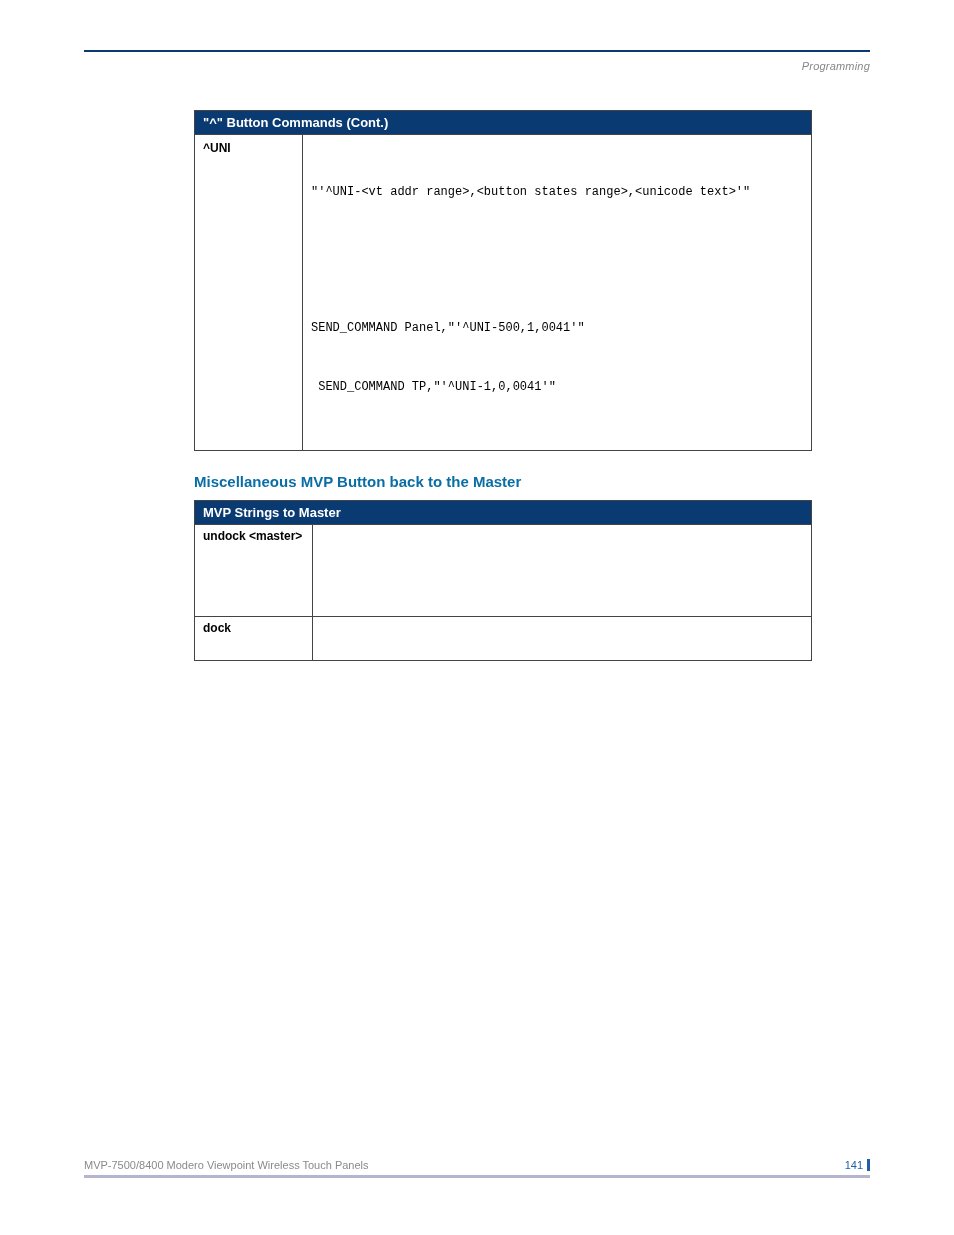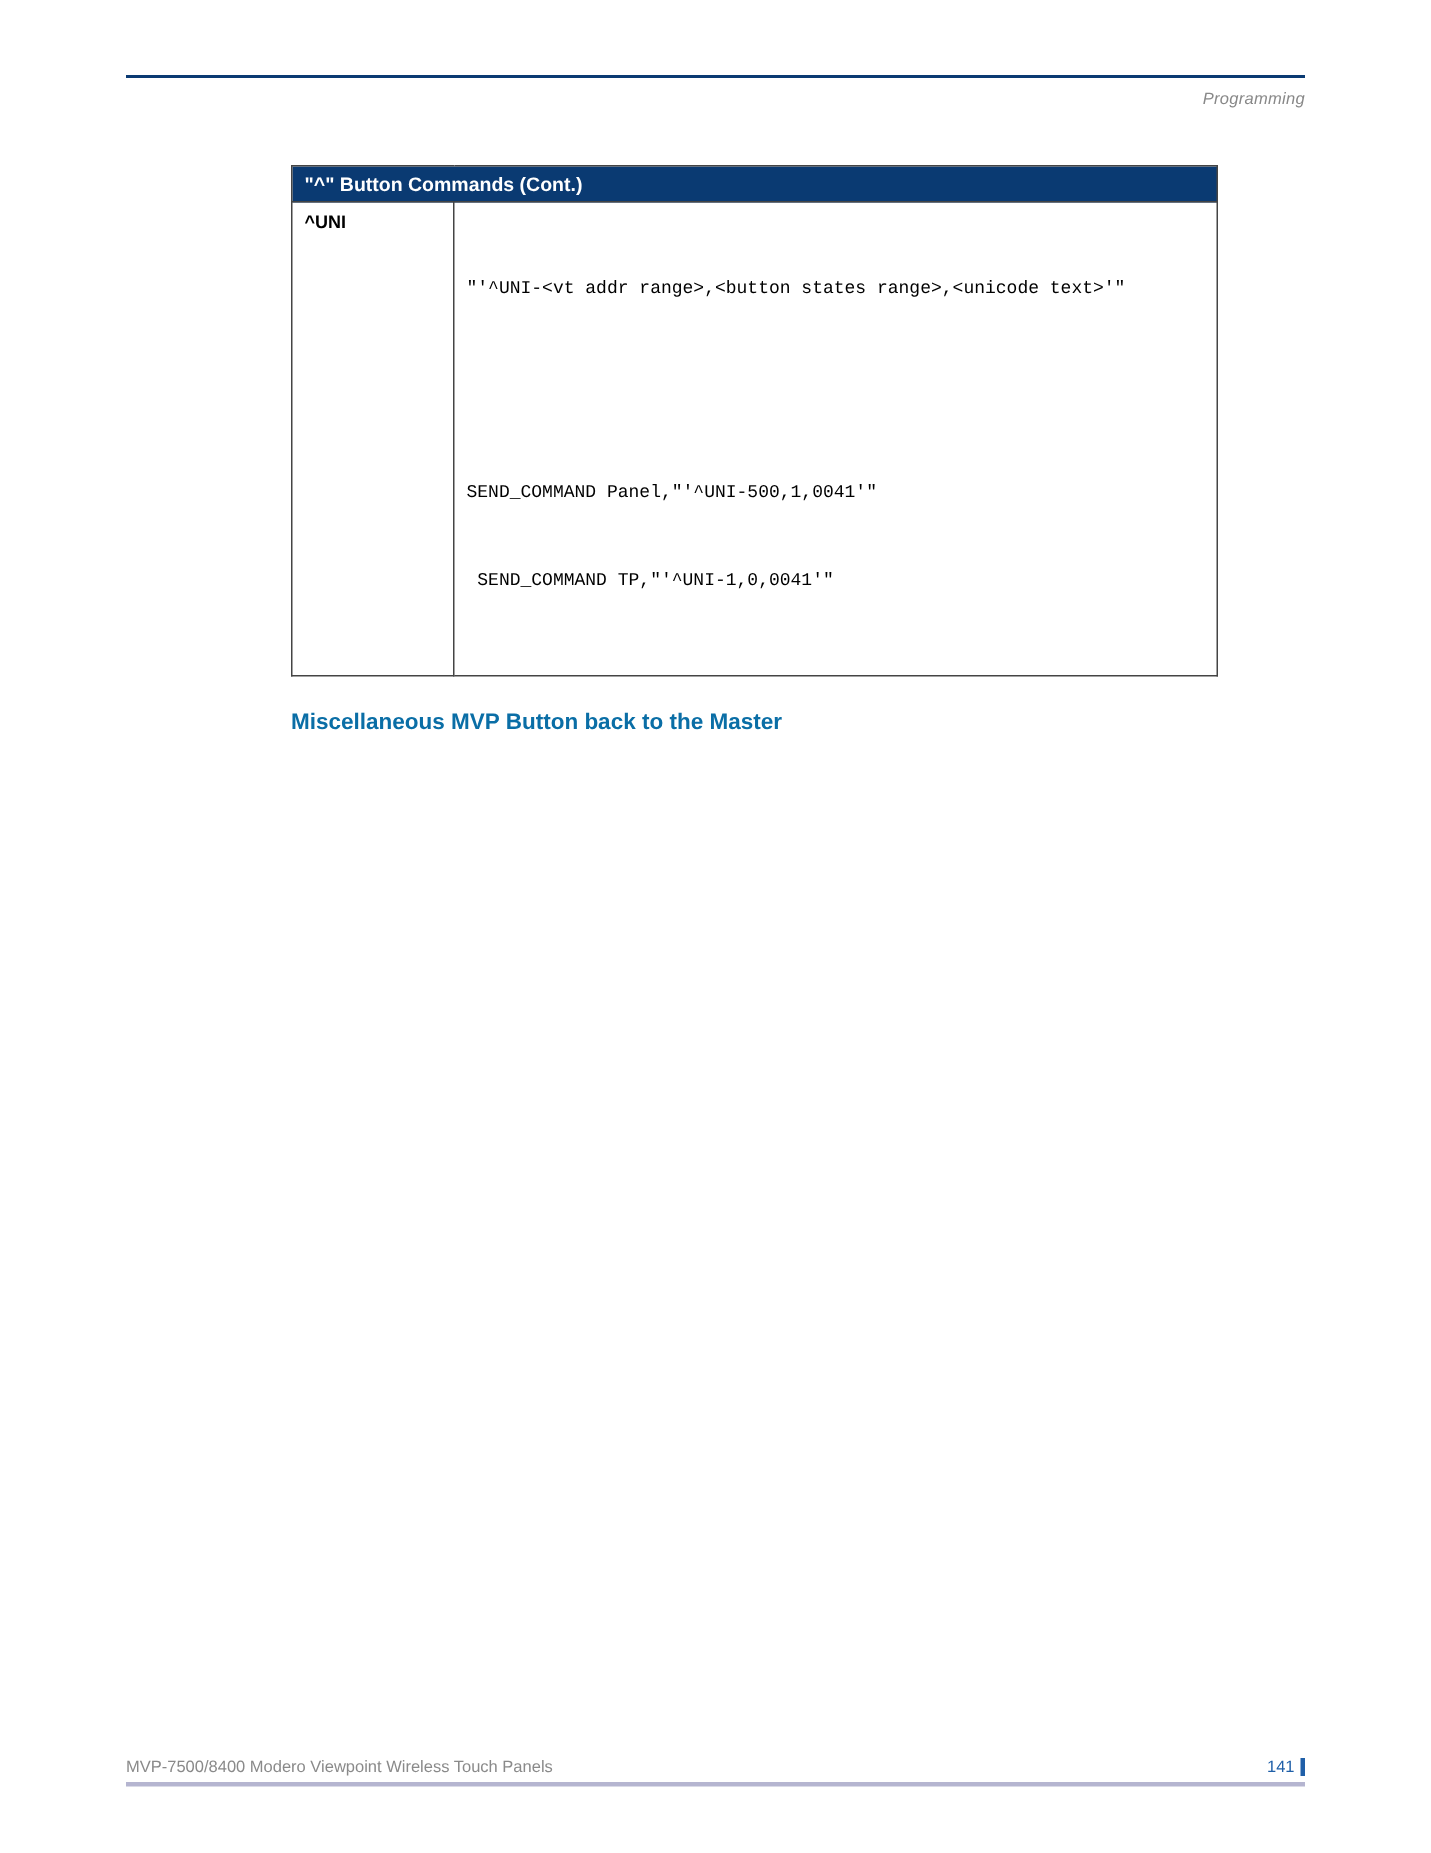--- a/index.html
+++ b/index.html
@@ -90,21 +90,21 @@
   .mvp-name {
     width: 118px;
     font-weight: bold;
   }
   .mvp-body-tall { height: 92px; }
   .mvp-body-short { height: 44px; }
   .footer {
     position: absolute;
     left: 84px;
     right: 84px;
-    bottom: 44px;
+    bottom: 57px;
     display: flex;
     justify-content: space-between;
     align-items: center;
     font-size: 11px;
     color: #8a8a8a;
     border-bottom: 3px solid #b5b5d0;
     padding-bottom: 4px;
   }
   .footer .pn {
     color: #1f5fa8;
@@ -138,19 +138,34 @@
         <div class="code"> SEND_COMMAND TP,"'^UNI-1,0,0041'"</div>
         <div class="gap-md"></div>
       </td>
     </tr>
 
   </tbody>
     </table>
 
   <div class="section-title">Miscellaneous MVP Button back to the Master</div>
 
+  <table class="mvp-table">
+    <tbody>
+        <tr class="mvp-header">
+      <td colspan="2">MVP Strings to Master</td>
+    </tr>
+    <tr class="mvp-row">
+      <td class="mvp-name">undock &lt;master&gt;</td>
+      <td class="mvp-body-tall"></td>
+    </tr>
+    <tr class="mvp-row">
+      <td class="mvp-name">dock</td>
+      <td class="mvp-body-short"></td>
+    </tr>
+  </tbody>
+    </table>
 
   <div class="footer">
     <span>MVP-7500/8400 Modero Viewpoint Wireless Touch Panels</span>
     <span class="pn">141</span>
   </div>
 
 </div>
 
 </body></html>

